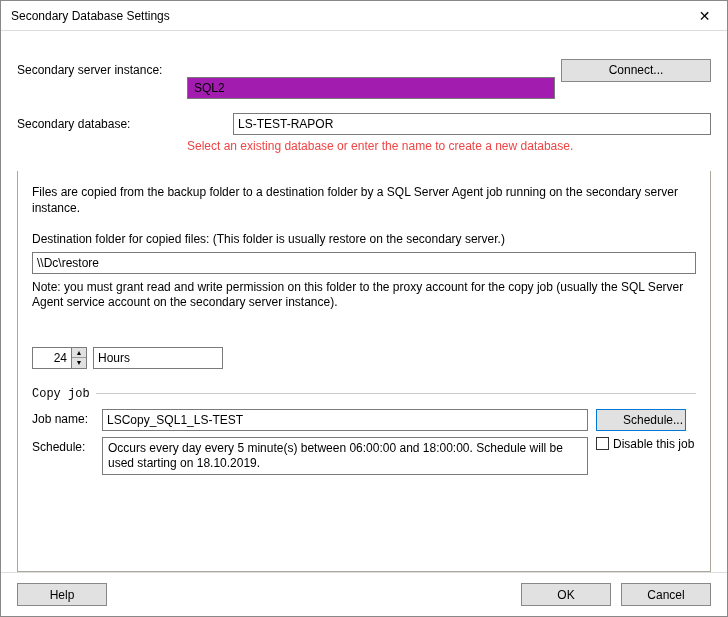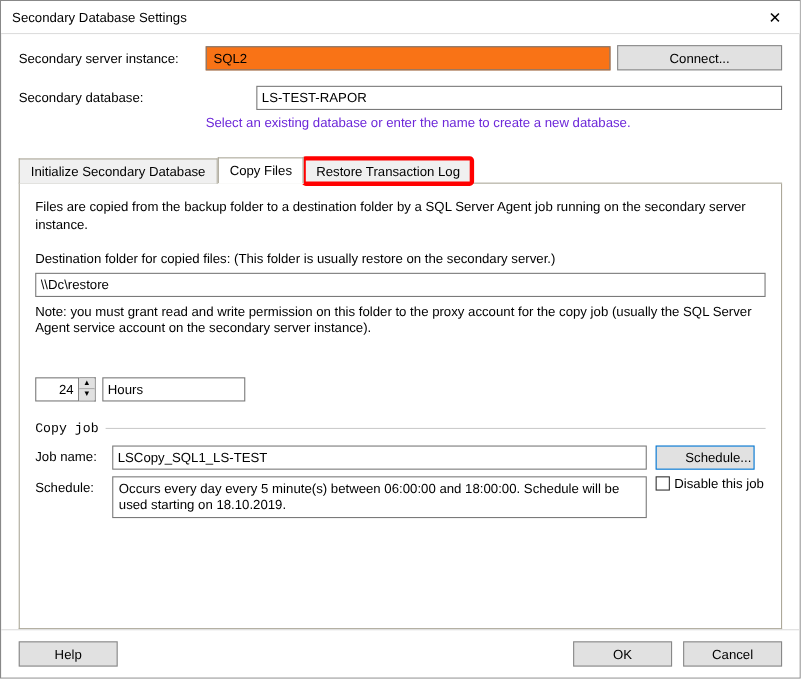--- a/index.html
+++ b/index.html
@@ -53,38 +53,39 @@
   .field-col { flex: 1; display: flex; align-items: center; gap: 6px; }
   input.text, select.combo, .readonly-box {
     border: 1px solid #7a7a7a;
     background: #fff;
     font-family: inherit;
     font-size: 12px;
     padding: 2px 4px;
     height: 22px;
   }
   .readonly-box {
-    background: #f97316;
+    background: #a21caf;
     display: flex;
     align-items: center;
     padding: 2px 6px;
+    margin-top: 36px;
   }
   .btn {
     border: 1px solid #888;
     background: #e1e1e1;
     font-family: inherit;
     font-size: 12px;
     padding: 3px 8px;
     height: 23px;
     cursor: default;
     text-align: center;
   }
   .helptext {
     font-size: 12px;
-    color: #6d28d9;
+    color: #ef4444;
     margin-left: 170px;
     margin-top: -4px;
     margin-bottom: 18px;
   }
   .tabs {
     display: flex;
     align-items: flex-end;
     border-bottom: 1px solid #aca899;
     position: relative;
     margin-top: 6px;
@@ -230,25 +231,20 @@
     <div class="row" style="margin-top:6px;gap:46px;">
       <div class="label-col">Secondary database:</div>
       <div class="field-col">
         <select class="combo" style="flex:1;">
           <option>LS-TEST-RAPOR</option>
         </select>
       </div>
     </div>
     <div class="helptext">Select an existing database or enter the name to create a new database.</div>
 
-    <div class="tabs">
-      <div class="tab">Initialize Secondary Database</div>
-      <div class="tab active">Copy Files</div>
-      <div class="tab highlighted">Restore Transaction Log</div>
-    </div>
 
     <div class="tabpanel">
 
       <div class="section-text">Files are copied from the backup folder to a destination folder by a SQL Server Agent job running on the secondary server instance.</div>
 
       <div class="section-text" style="margin-bottom:4px;">Destination folder for copied files: (This folder is usually restore on the secondary server.)</div>
       <input type="text" class="text fullwidth" value="\\Dc\restore" style="">
 
       <div class="note">Note: you must grant read and write permission on this folder to the proxy account for the copy job (usually the SQL Server Agent service account on the secondary server instance).</div>
 

